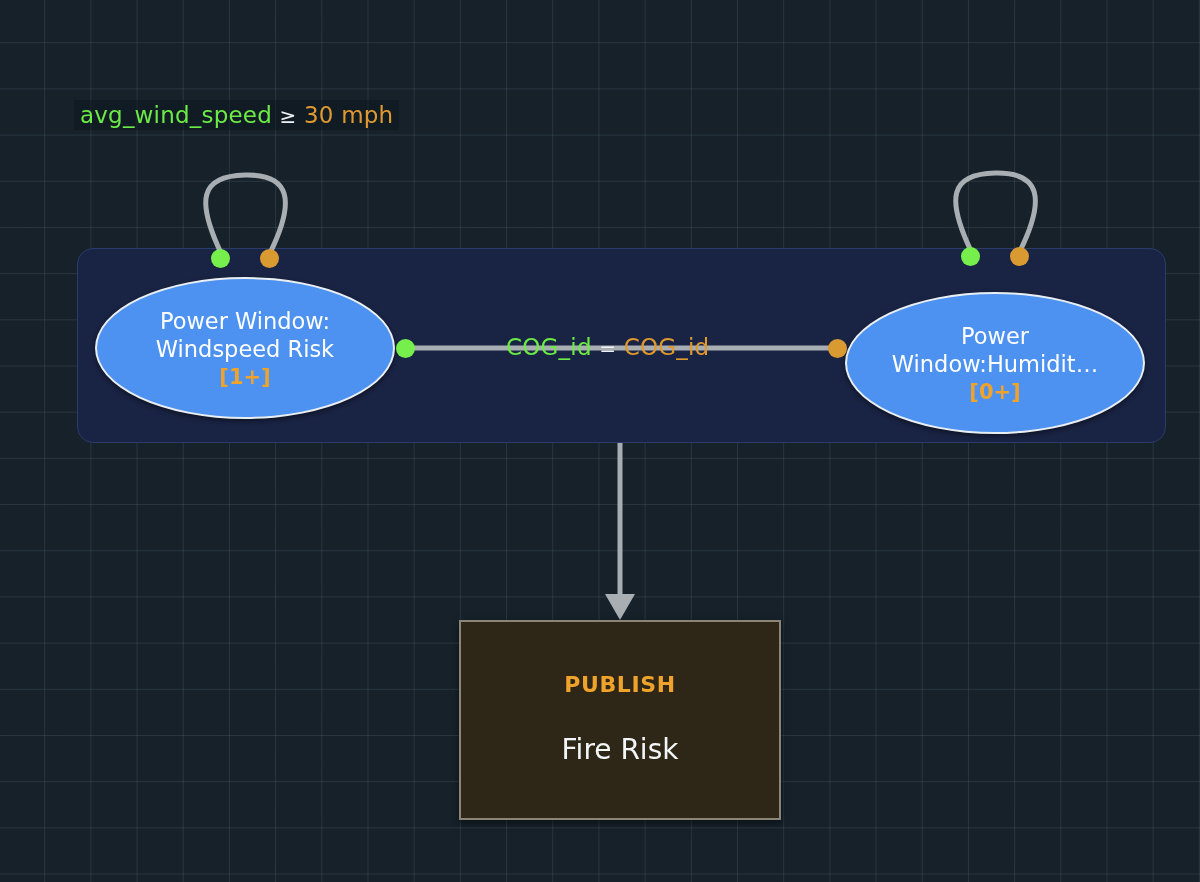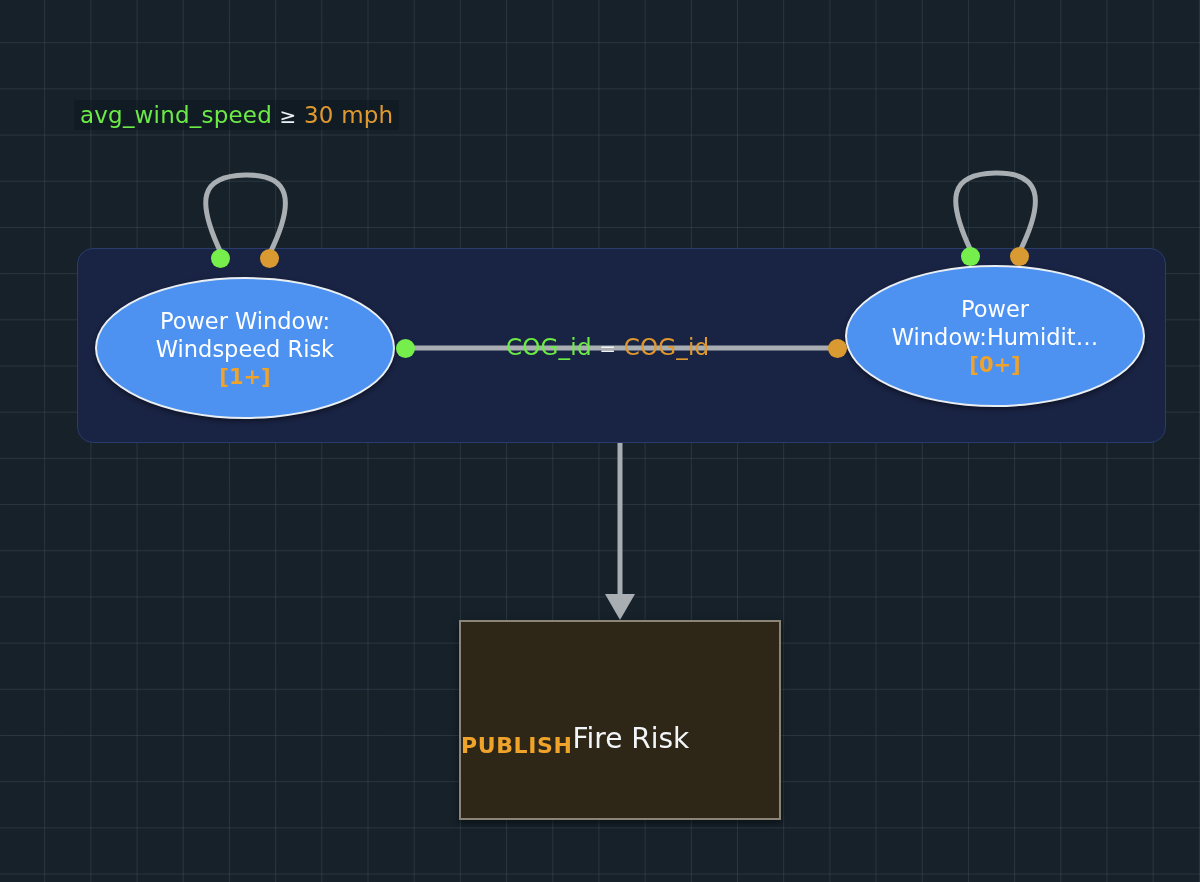--- a/index.html
+++ b/index.html
@@ -65,21 +65,21 @@
     border-radius: 50%;
     box-sizing: border-box;
     display: flex;
     flex-direction: column;
     align-items: center;
     justify-content: center;
     text-align: center;
     box-shadow: 0 2px 5px rgba(0,0,0,0.45);
   }
   #node-left  { left: 95px;  top: 277px; width: 300px; height: 142px; }
-  #node-right { left: 845px; top: 265px; width: 300px; height: 142px; }
+  #node-right { left: 845px; top: 292px; width: 300px; height: 142px; }
 
   .node-title {
     color: #ffffff;
     font-size: 22.5px;
     line-height: 28px;
     padding: 0 14px;
     max-width: 250px;
     white-space: pre-line;
   }
   .node-badge {
@@ -118,21 +118,21 @@
   .publish-box {
     position: absolute;
     left: 459px;
     top: 620px;
     width: 322px;
     height: 200px;
     background: #2e2717;
     border: 2px solid #8a8577;
     box-sizing: border-box;
     display: flex;
-    flex-direction: row;
+    flex-direction: column;
     align-items: center;
     box-shadow: 0 3px 7px rgba(0,0,0,0.5);
   }
   .publish-kind {
     color: #f0a32b;
     font-size: 22px;
     font-weight: bold;
     letter-spacing: 0.6px;
     margin-top: 50px;
   }

